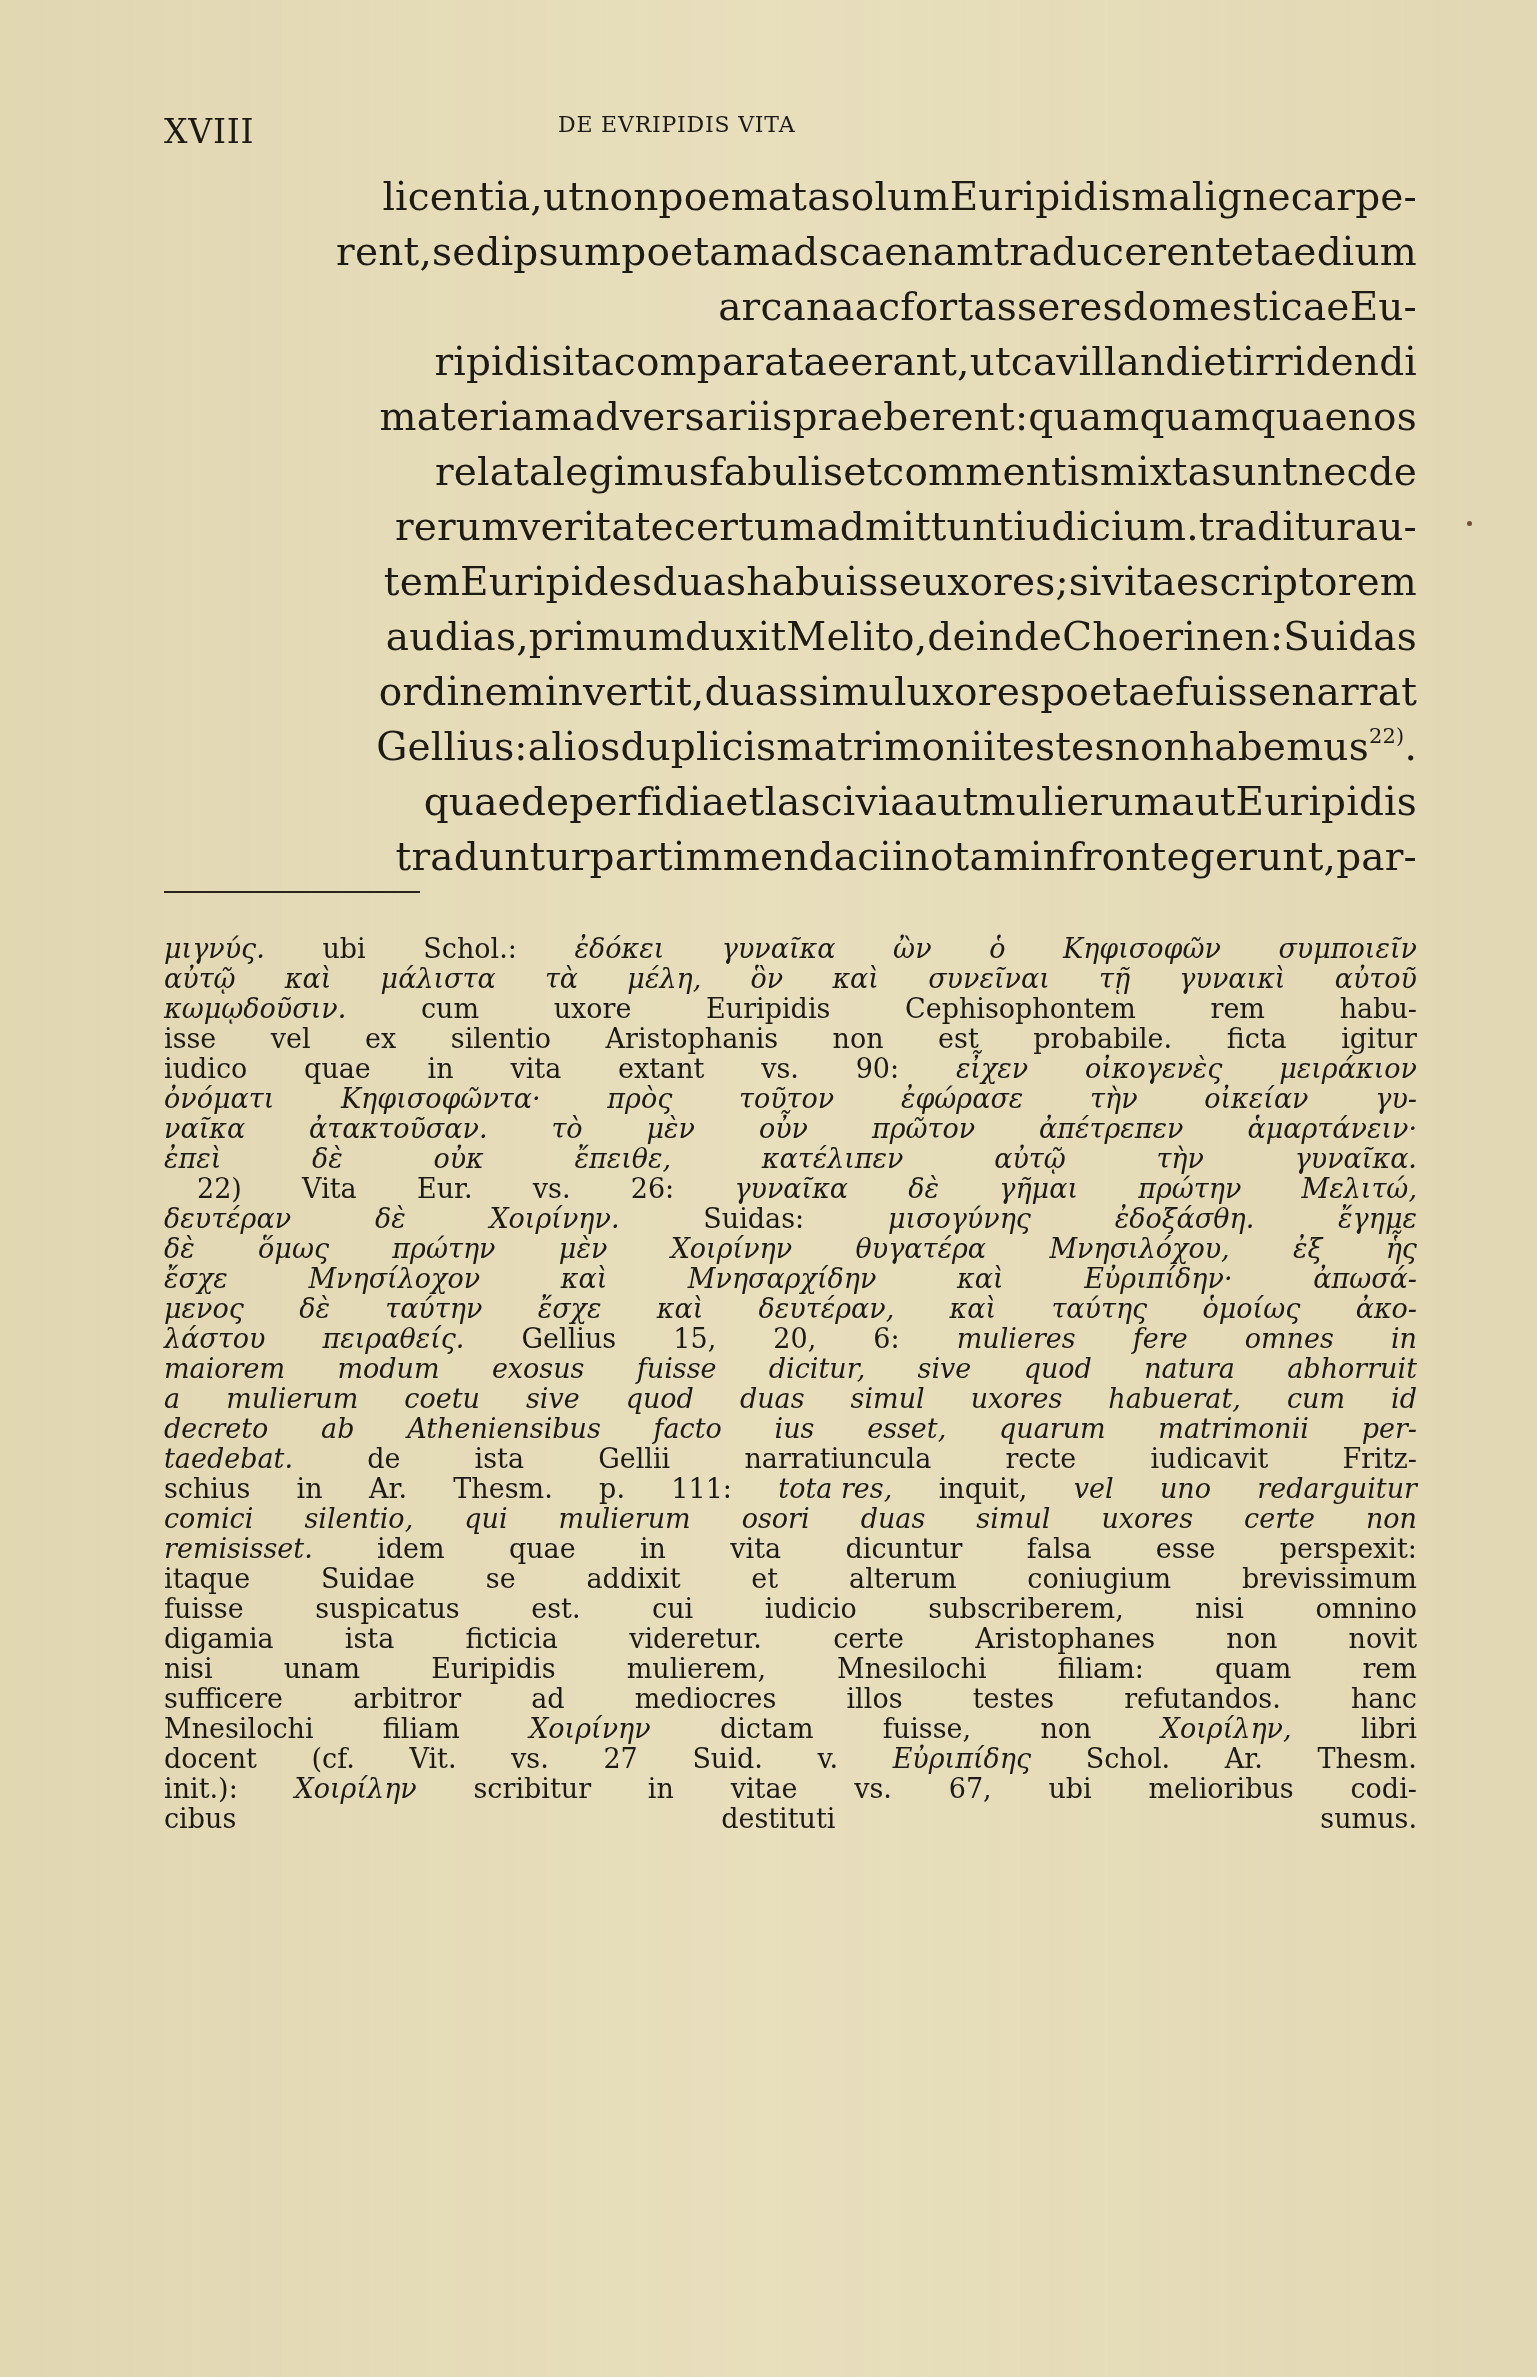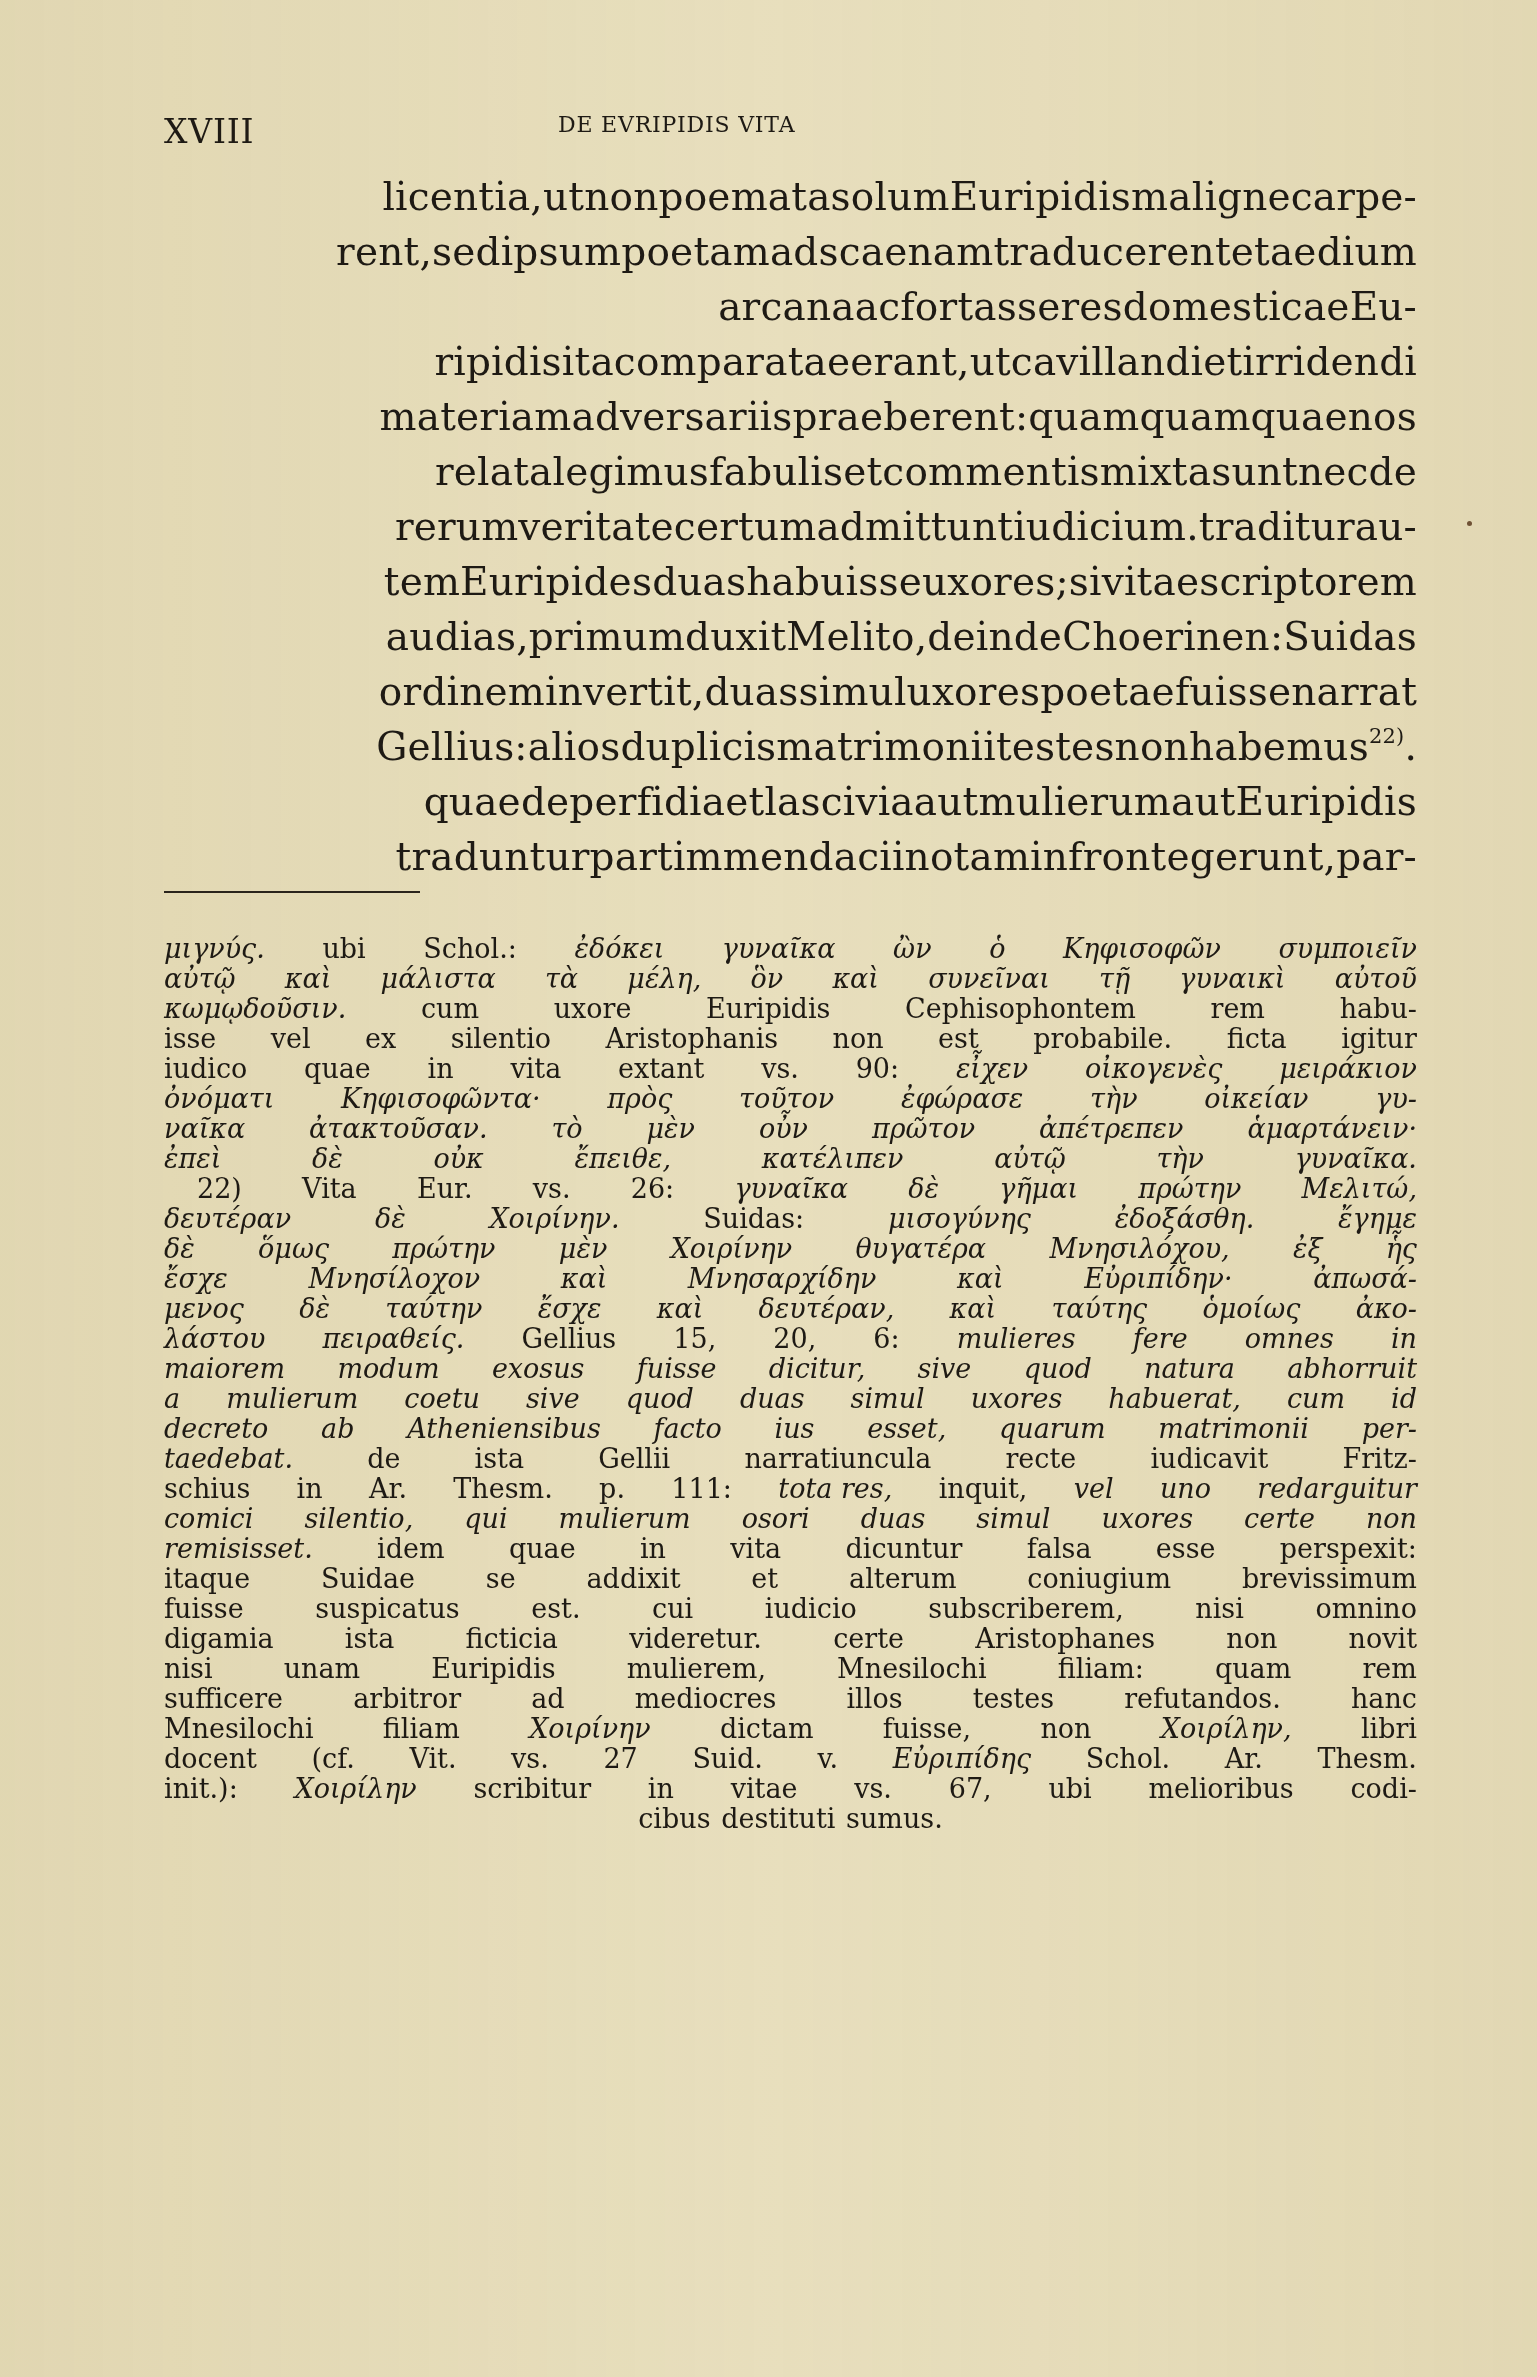--- a/index.html
+++ b/index.html
@@ -23,21 +23,21 @@
     letter-spacing:0.2px;
   }
   .word { display:inline-block; }
   sup { font-size:21px; line-height:0; vertical-align:16.7px; }
   .rule { position:absolute; top:891px; left:0; width:256px; height:2.3px; background:#2a241c; }
   .notes { position:absolute; top:934px; left:0; width:1253px; }
   .note-line {
     height:30px; line-height:30px; font-size:27px;
     display:flex; justify-content:space-between; white-space:nowrap;
   }
-  .note-line.last-line { justify-content:center; gap:10.6px; }
+  .note-line.last-line { justify-content:space-between; gap:10.6px; }
   .note-line.indent { padding-left:33px; }
   .gr { font-style:italic; font-family:"DejaVu Serif", serif; }
   .it { font-style:italic; }
   .speck { position:absolute; left:1467px; top:521px; width:5.3px; height:5.3px; border-radius:50%; background:#5a3a1e; opacity:0.85; }
 </style>
 </head>
 <body>
 
 <div class="page">
   <div class="header">

